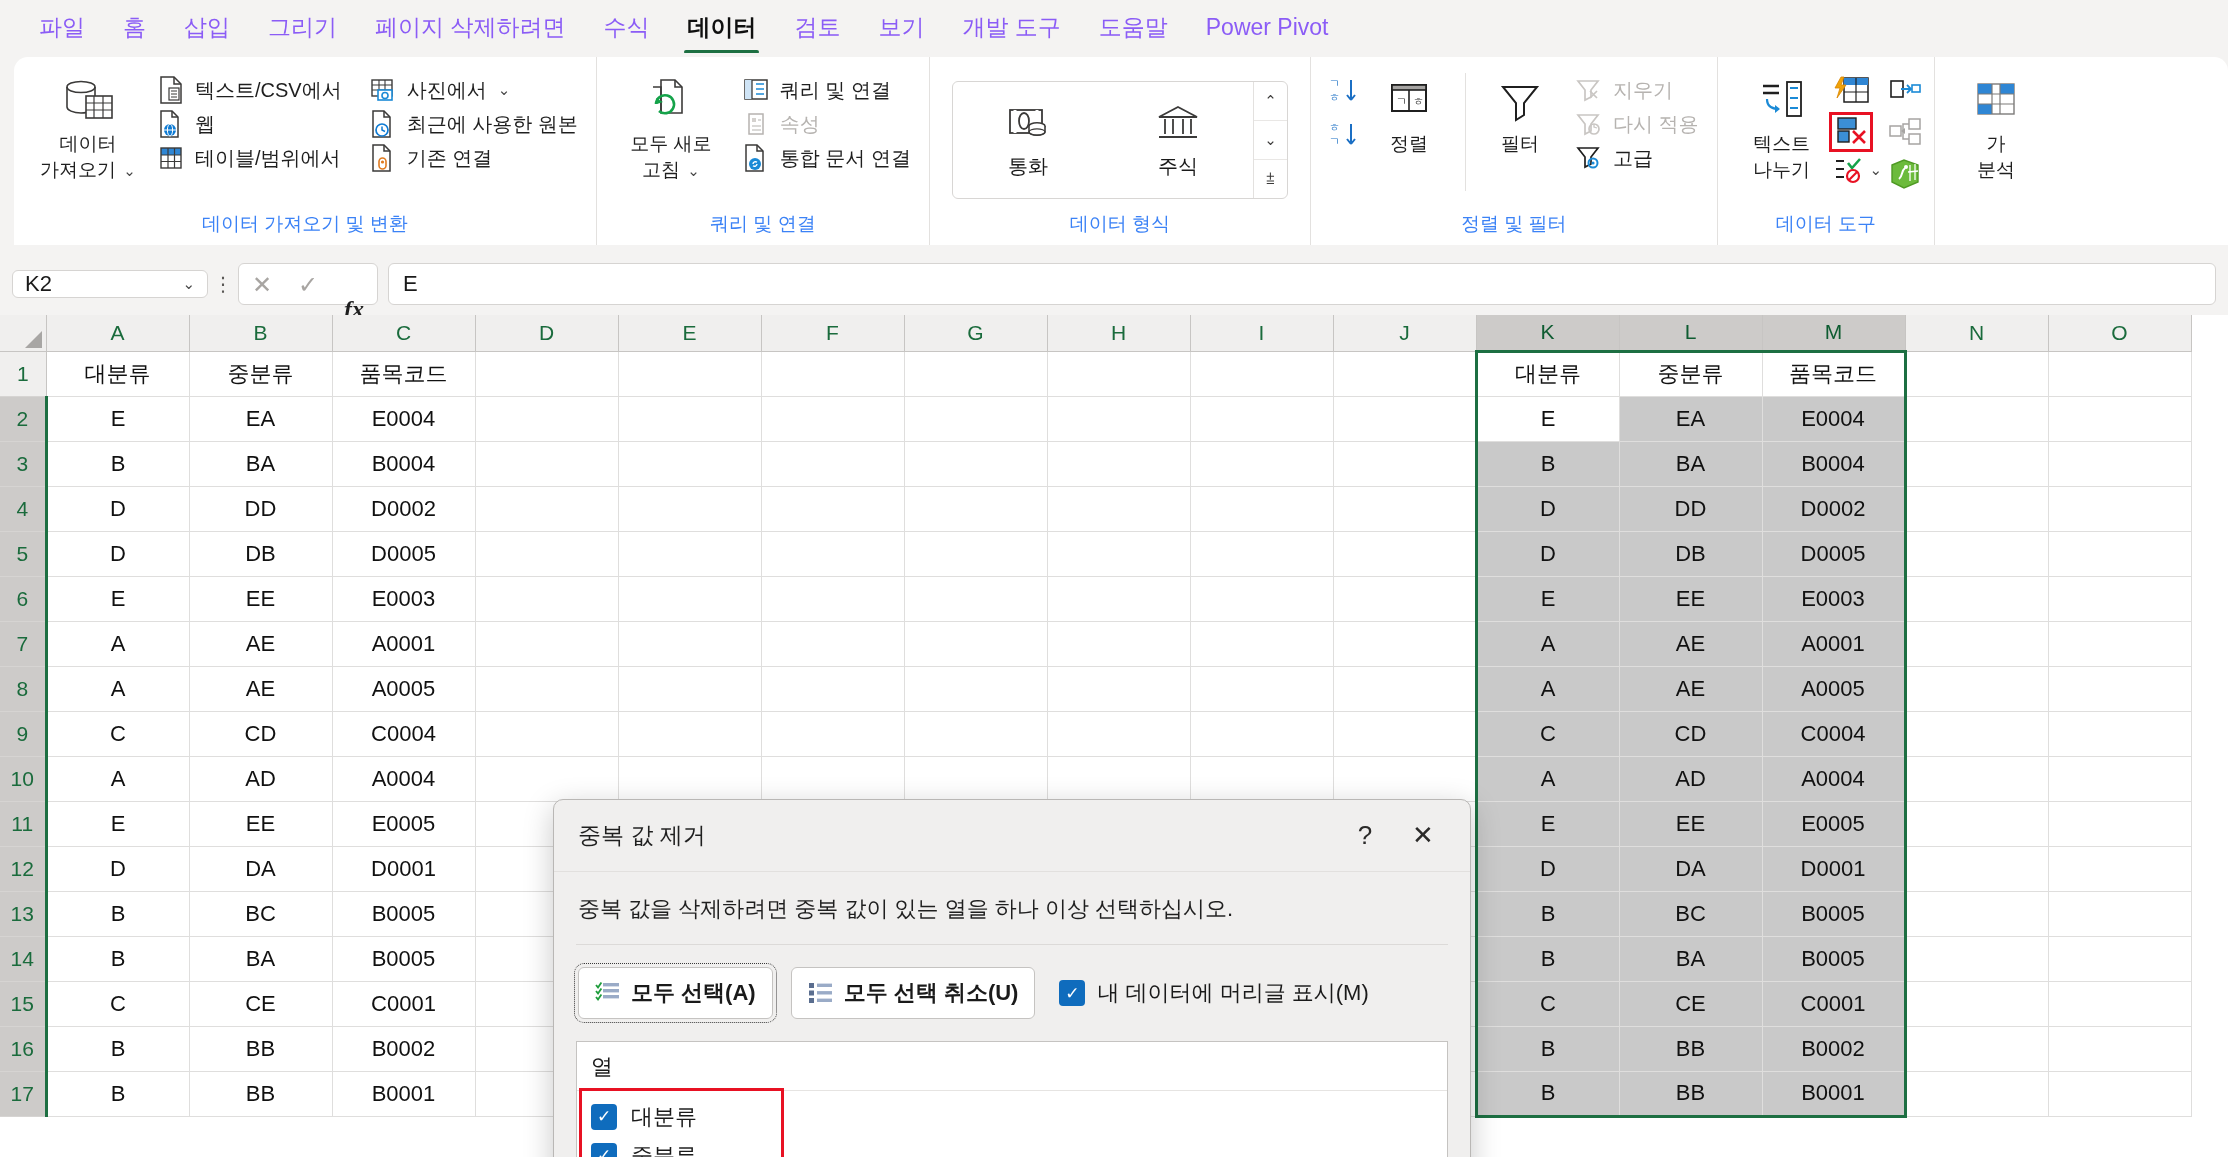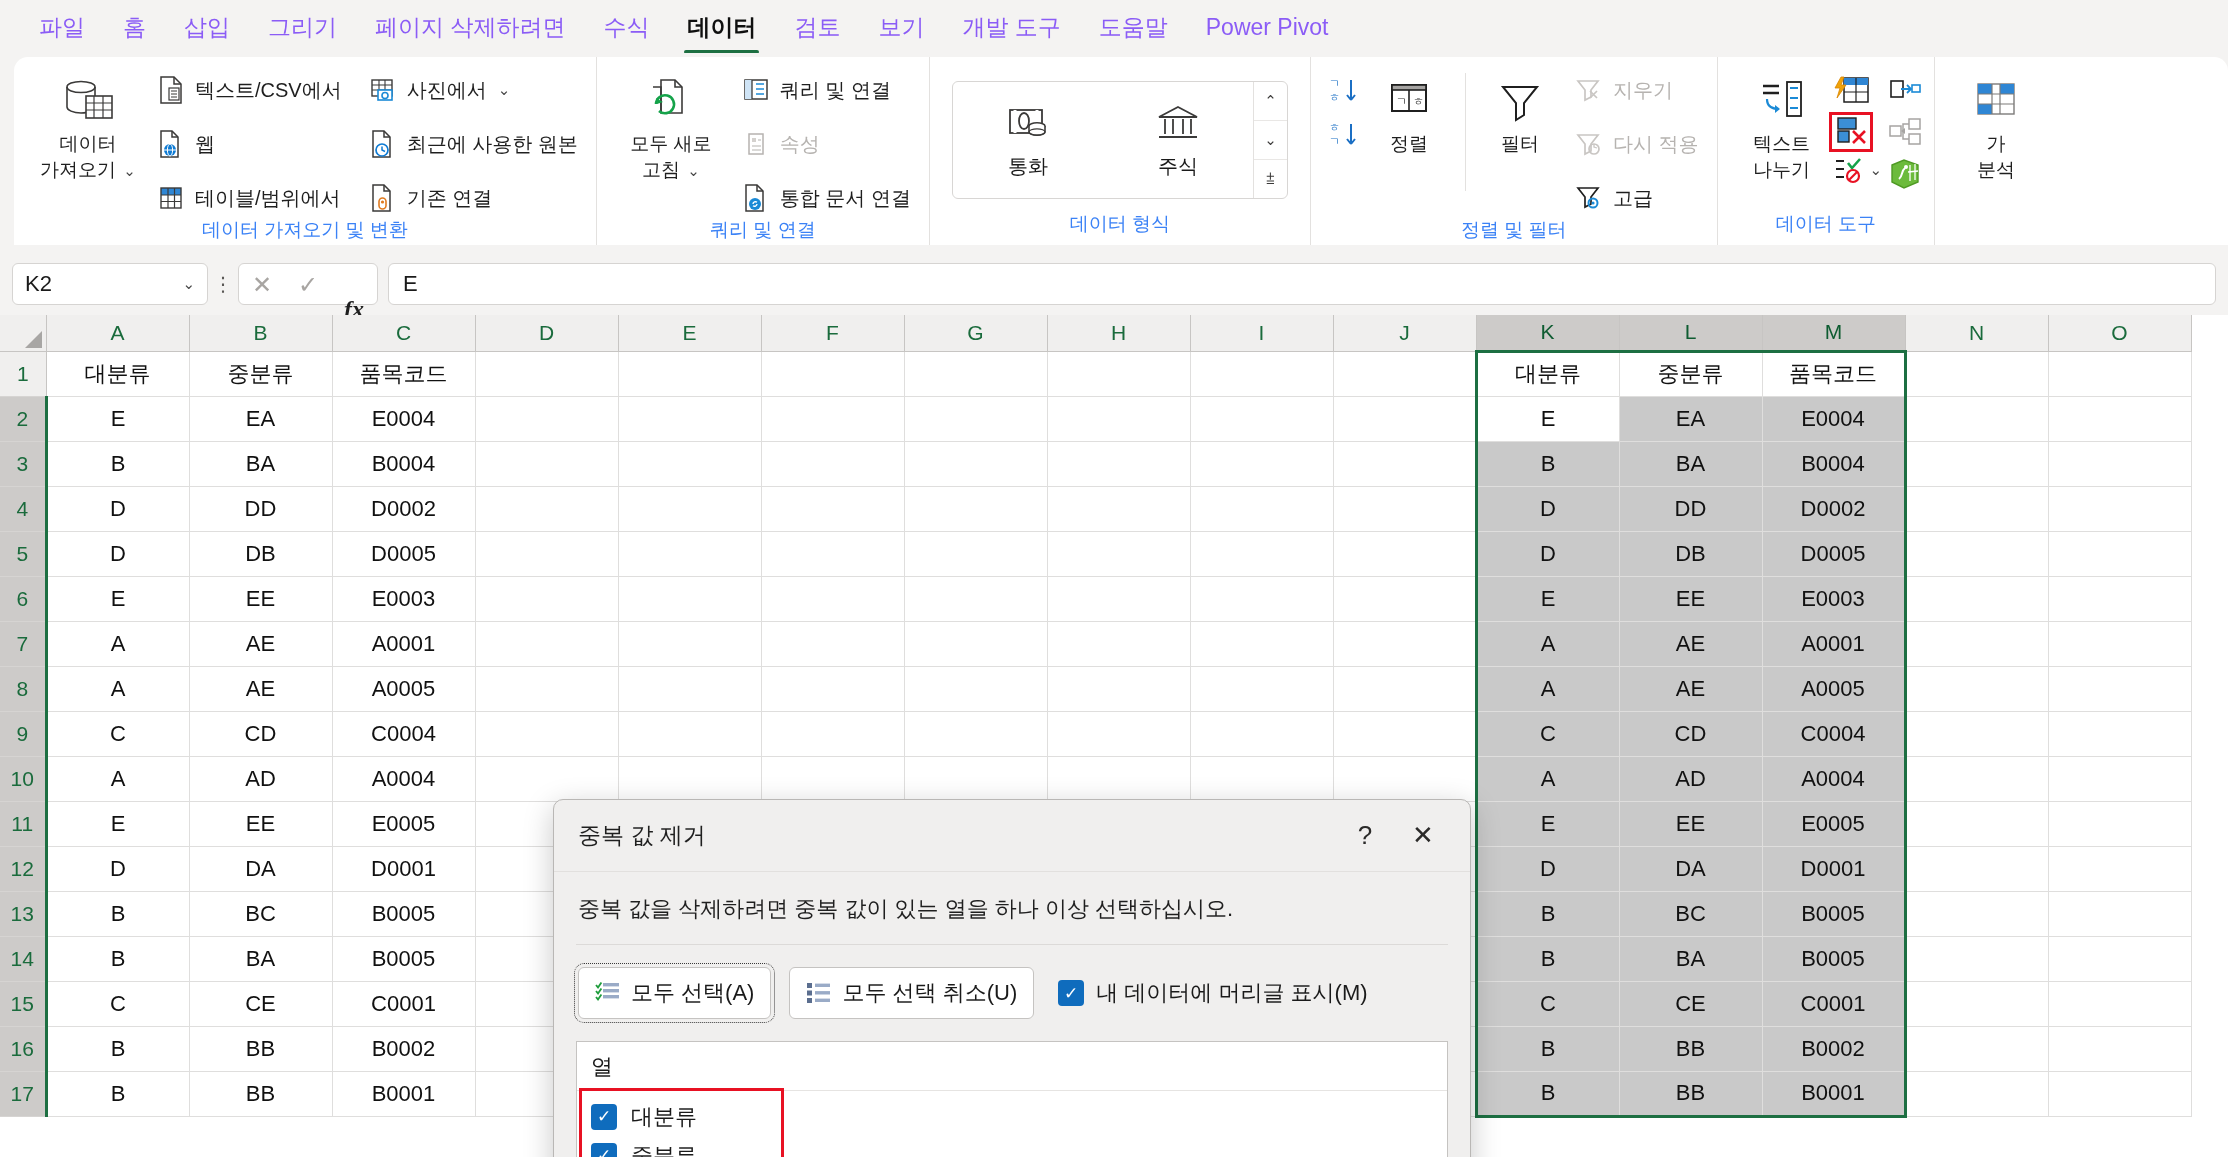--- a/index.html
+++ b/index.html
@@ -68,21 +68,21 @@
     padding:2px 0 8px 0;
     white-space:nowrap;
   }
 
   .bigbtn {
     display:flex; flex-direction:column; align-items:center;
     width:112px; padding-top:4px;
     font-size:19px; color:#1f1f1f; line-height:26px; text-align:center;
   }
   .bigbtn .ic { height:58px; display:flex; align-items:center; justify-content:center; }
-  .smallcol { display:flex; flex-direction:column; gap:20px; padding-top:4px; }
+  .smallcol { display:flex; flex-direction:column; gap:0; padding-top:4px; }
   .smallbtn {
     display:flex; align-items:center; gap:9px;
     font-size:20px; color:#1f1f1f; line-height:30px;
     padding:2px 6px; white-space:nowrap;
   }
   .smallbtn.dim { color:#b6b3b0; }
   .smallbtn .ic { width:30px; height:30px; display:flex; align-items:center; justify-content:center; flex:0 0 30px;}
   .chev { font-size:15px; color:#444; margin-left:2px; }
 
   
@@ -103,21 +103,21 @@
 
   .sortcol { display:flex; flex-direction:column; justify-content:flex-start; gap:10px; padding-top:6px;}
   .redbox { outline:3px solid #e81123; outline-offset:0px; }
 
   
   #fbar {
     height:62px; background:#f4f3f2;
     display:flex; align-items:center; gap:0px; padding:0 12px;
   }
   #namebox {
-    width:196px; height:42px; background:#fff;
+    width:196px; height:28px; background:#fff;
     border:1px solid #d6d4d2; border-radius:6px;
     display:flex; align-items:center; padding:0 12px;
     font-size:22px; justify-content:space-between;
   }
   #dots { width:30px; text-align:center; font-size:20px; color:#5a5856; letter-spacing:0; }
   #fxzone {
     flex:1; height:42px; display:flex; align-items:center; gap:0px;
   }
   .fxbtn {
     width:46px; height:42px; display:flex; align-items:center; justify-content:center;
@@ -183,21 +183,21 @@
   .titlebtn { width:58px; height:48px; display:flex; align-items:center; justify-content:center; font-size:26px; color:#2b2a29; }
   #dlg-body { flex:1; padding:0 22px; display:flex; flex-direction:column; }
   #dlg-desc { font-size:22px; padding:22px 2px 20px 2px; color:#1f1f1f; }
   #dlg-sep { height:1px; background:#dcdad8; }
   #dlg-row {
     display:flex; align-items:center; gap:18px; padding:22px 2px 22px 2px;
   }
   .dbtn {
     background:#fff; border:1px solid #c5c3c1; border-radius:6px;
     height:52px; display:flex; align-items:center; gap:10px; padding:0 16px;
-    font-size:22px; white-space:nowrap;
+    font-size:22px; white-space:nowrap;font-weight:bold;
   }
   .dbtn.focus { outline:1px dotted #3a3a3a; outline-offset:3px; }
   .chkwrap { display:flex; align-items:center; gap:12px; font-size:22px; margin-left:6px;}
   .chk {
     width:26px; height:26px; border-radius:4px; background:#0f6cbd;
     display:flex; align-items:center; justify-content:center;
     color:#fff; font-size:17px; flex:0 0 26px;
   }
   #listbox {
     background:#fff; border:1px solid #c5c3c1;

